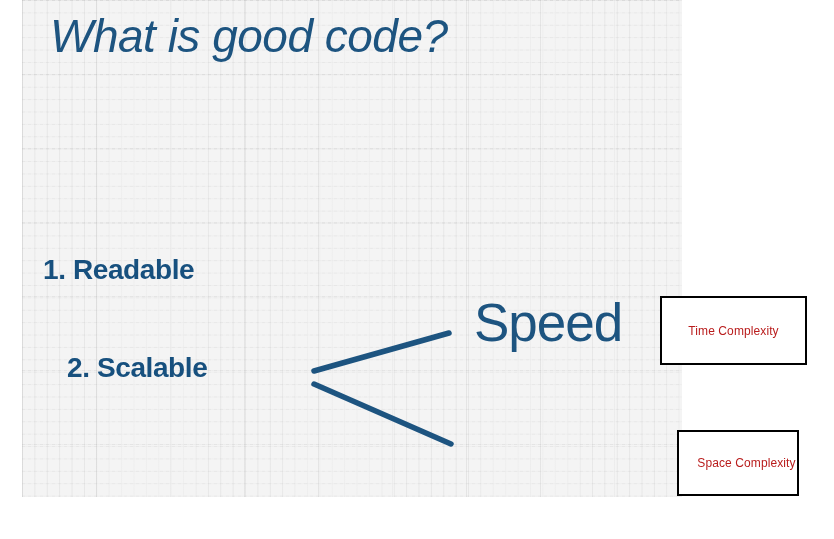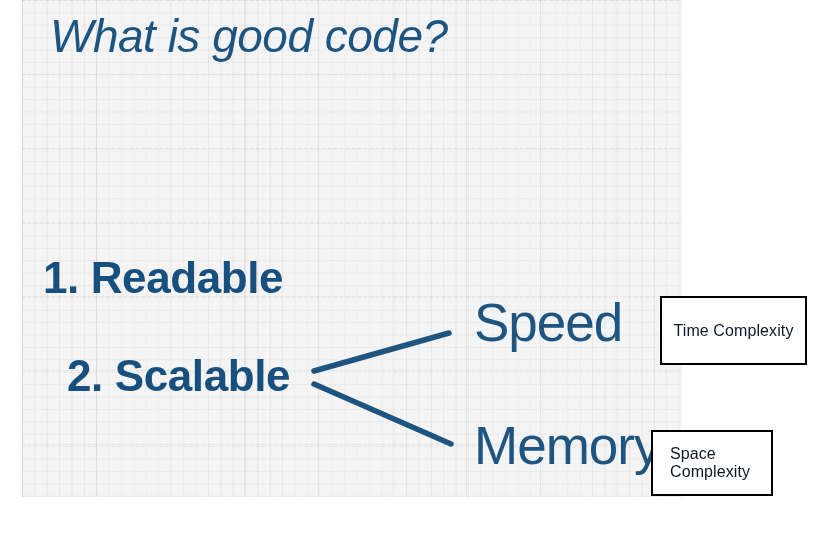--- a/index.html
+++ b/index.html
@@ -67,21 +67,21 @@
     letter-spacing: -0.5px;
     color: #1d5480;
     white-space: nowrap;
     line-height: 1.15;
   }
 
   
   .list-item {
     position: absolute;
     left: 43px;
-    font-size: 44px;
+    font-size: 28px;
     font-weight: bold;
     letter-spacing: -0.4px;
     color: #17507e;
     white-space: nowrap;
     line-height: 1;
   }
   #list-item-1 { top: 256px; }
   #list-item-2 { top: 354px; margin-left: 24px; }
 
   
@@ -110,32 +110,32 @@
 
   
   .annotation-box {
     position: absolute;
     background: #ffffff;
     border: 2px solid #000000;
     box-sizing: border-box;
     display: flex;
     align-items: center;
     justify-content: center;
-    font-size: 16px;
-    color: #0f172a;
+    font-size: 12px;
+    color: #b91c1c;
     letter-spacing: 0.1px;
   }
   #annotation-box-time {
     left: 660px;
     top: 296px;
     width: 147px;
     height: 69px;
   }
   #annotation-box-space {
-    left: 651px;
+    left: 677px;
     top: 430px;
     width: 122px;
     height: 66px;
     padding-left: 17px;
   }
   .annotation-text { pointer-events: none; }
 </style>
 </head>
 <body>
 
@@ -151,21 +151,20 @@
 
   <div class="list-item" id="list-item-2">2. Scalable</div>
 
   <svg id="connectors" viewBox="0 0 834 539" width="834" height="539" xmlns="http://www.w3.org/2000/svg">
     <line x1="314" y1="371" x2="449" y2="333" stroke="#1d5480" stroke-width="5.5" stroke-linecap="round"></line>
     <line x1="314" y1="384" x2="451" y2="444" stroke="#1d5480" stroke-width="5.5" stroke-linecap="round"></line>
   </svg>
 
   <div class="branch-label" id="branch-label-speed">Speed</div>
 
-  <div class="branch-label" id="branch-label-memory">Memory</div>
 
   <div class="annotation-box" id="annotation-box-time">
     <span class="annotation-text">Time Complexity</span>
   </div>
 
   <div class="annotation-box" id="annotation-box-space">
     <span class="annotation-text">Space Complexity</span>
   </div>
 
 </div>

